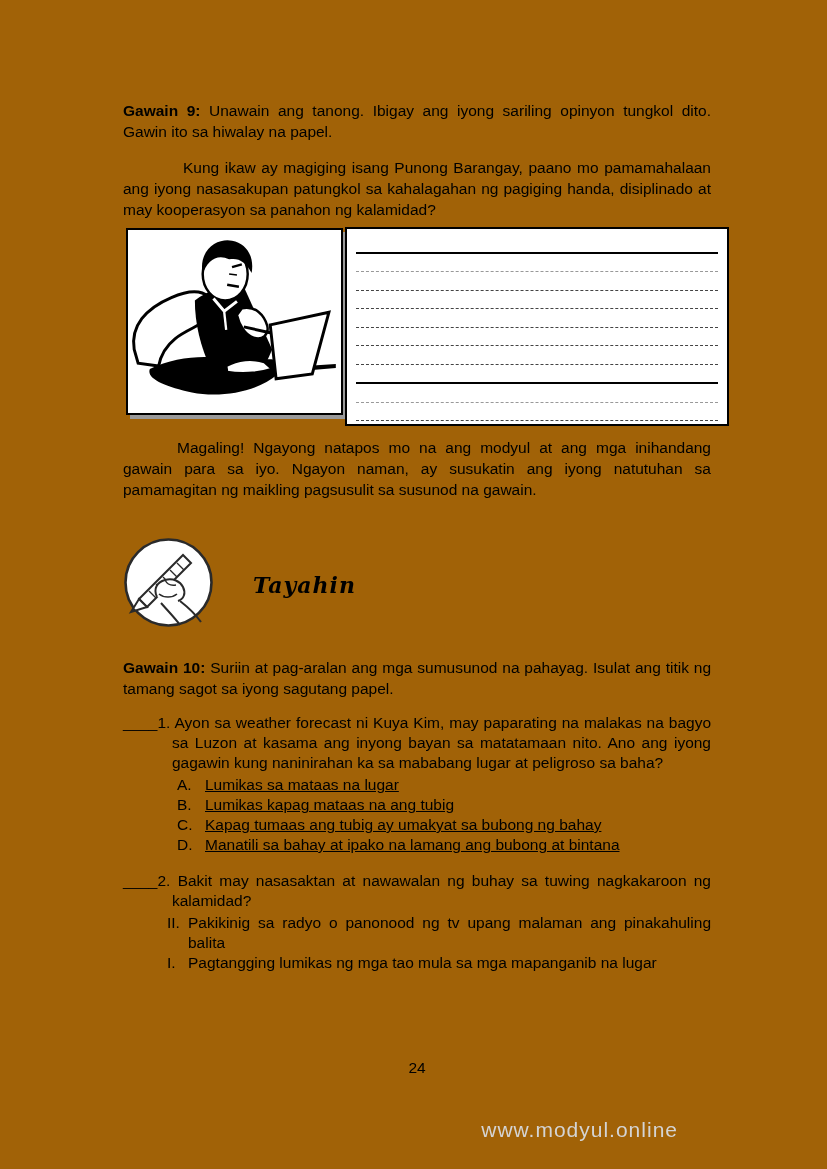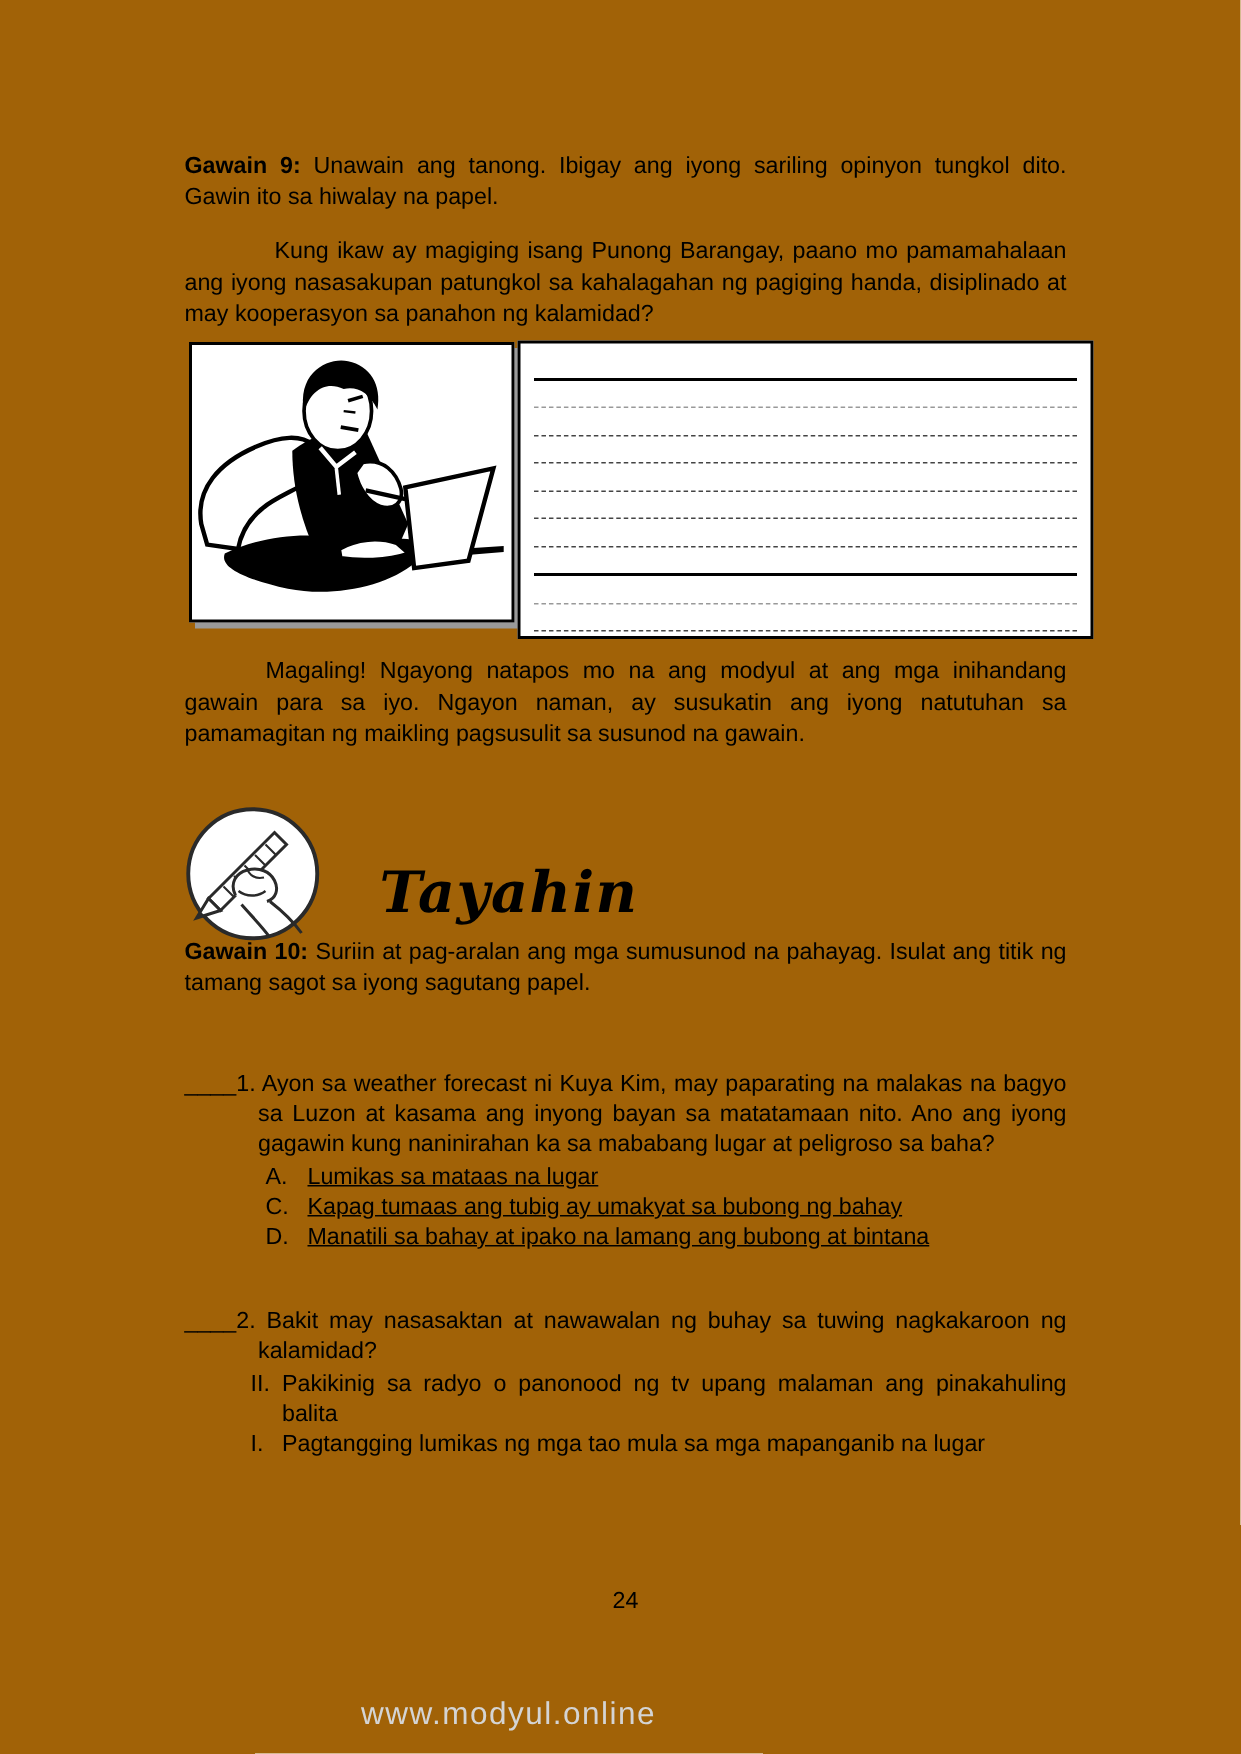--- a/index.html
+++ b/index.html
@@ -27,41 +27,41 @@
   .wline{height:17.5px;border-bottom:1px dashed #444;}
   .wline.solid{border-bottom:2px solid #000;}
   .wline.faint{border-bottom:1px dashed #999;}
 
   
   .tayahin-icon{position:absolute;left:0;top:537px;width:91px;height:91px;}
   .tayahin-icon svg{display:block;width:100%;height:100%;}
   .tayahin-title{
     position:absolute;left:130px;top:572px;margin:0;
     font-family:"DejaVu Serif",serif;font-style:italic;font-weight:bold;
-    font-size:38px;letter-spacing:1px;color:#000;
+    font-size:22px;letter-spacing:1px;color:#000;
   }
 
   
   .question{line-height:20px;}
   .q-text{padding-left:49px;text-indent:-49px;text-align:justify;}
   .opts{margin-top:2px;}
   .opt{padding-left:54px;line-height:20px;text-decoration:underline;}
   .opt .letter{display:inline-block;width:28px;}
   .stmts{margin-top:2px;}
   .stmt{padding-left:65px;text-indent:-21px;line-height:20px;text-align:justify;}
   .stmt .numeral{display:inline-block;width:21px;text-indent:0;}
   .ac-row{position:relative;height:20px;margin-top:2px;}
   .ac{position:absolute;top:0;white-space:nowrap;}
   .ac0{left:45px;} .ac1{left:164px;} .ac2{left:289px;} .ac3{left:413px;}
   .ac0 .letter{display:inline-block;width:37px;}
 
   .pagenum{position:absolute;left:0;top:1057px;width:588px;text-align:center;line-height:21px;}
   .watermark{
-    position:absolute;left:0;top:1118px;width:678px;text-align:center;
-    color:#d4d4d4;font-size:21px;letter-spacing:1px;line-height:24px;margin-top:13px;
+    position:absolute;left:0;top:1118px;width:678px;text-align:right;
+    color:#d4d4d4;font-size:21px;letter-spacing:1px;line-height:24px;
   }
 </style>
 </head>
 <body>
 
 <div class="page">
   <div class="content">
 
     <section class="block" style="top:100px">
       <p class="par"><b>Gawain 9:</b><span> Unawain ang tanong. Ibigay ang iyong sariling opinyon tungkol dito. Gawin ito sa hiwalay na papel.</span></p>
@@ -133,28 +133,29 @@
         <path d="M34,60 C30,52 34,45 42,43 C50,41 57,44 60,50 C63,56 61,62 55,64" fill="#fff" stroke="#2a2a2a" stroke-width="2"></path>
         <path d="M36,57 C41,61 49,61 54,57" fill="none" stroke="#2a2a2a" stroke-width="1.6"></path>
         <path d="M42,43 C44,47 48,49 53,48" fill="none" stroke="#2a2a2a" stroke-width="1.4"></path>
 
         <path d="M57,64 C66,71 73,78 78,85" fill="none" stroke="#2a2a2a" stroke-width="2"></path>
         <path d="M38,66 C45,74 52,81 57,88" fill="none" stroke="#2a2a2a" stroke-width="2"></path>
       </svg>
     </div>
     <h2 class="tayahin-title">Tayahin</h2>
 
-    <section class="block" style="top:624px">
+    <section class="block" style="top:657px">
       <p class="par"><b>Gawain 10:</b><span> Suriin at pag-aralan ang mga sumusunod na pahayag. Isulat ang titik ng tamang sagot sa iyong sagutang papel.</span></p>
     </section>
 
     <section class="block question" style="top:713px">
       <div class="q-text"><span>____</span><span>1.</span> <span>Ayon sa weather forecast ni Kuya Kim, may paparating na malakas na bagyo sa Luzon at kasama ang inyong bayan sa matatamaan nito. Ano ang iyong gagawin kung naninirahan ka sa mababang lugar at peligroso sa baha?</span></div>
       <div class="opts">
         <div class="opt"><span class="letter">A.</span><span>Lumikas sa mataas na lugar</span></div>
+        <div class="opt"><span class="letter">B.</span><span>Lumikas kapag mataas na ang tubig</span></div>
         <div class="opt"><span class="letter">C.</span><span>Kapag tumaas ang tubig ay umakyat sa bubong ng bahay</span></div>
         <div class="opt"><span class="letter">D.</span><span>Manatili sa bahay at ipako na lamang ang bubong at bintana</span></div>
       </div>
     </section>
 
     <section class="block question" style="top:871px">
       <div class="q-text"><span>____</span><span>2.</span> <span>Bakit may nasasaktan at nawawalan ng buhay sa tuwing nagkakaroon ng kalamidad?</span></div>
       <div class="stmts">
         <div class="stmt"><span class="numeral">II.</span><span>Pakikinig sa radyo o panonood ng tv upang malaman ang pinakahuling balita</span></div>
         <div class="stmt"><span class="numeral">I.</span><span>Pagtangging lumikas ng mga tao mula sa mga mapanganib na lugar</span></div>

